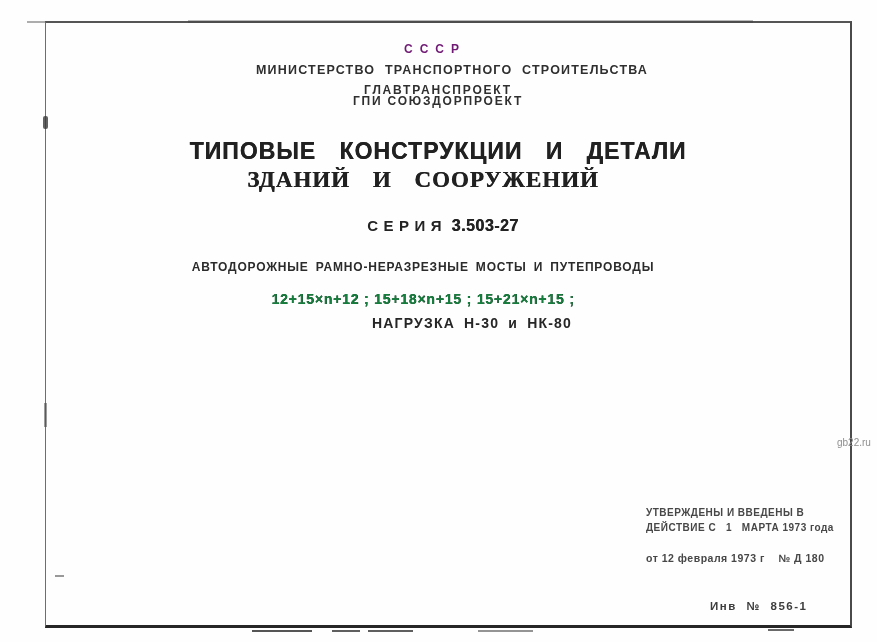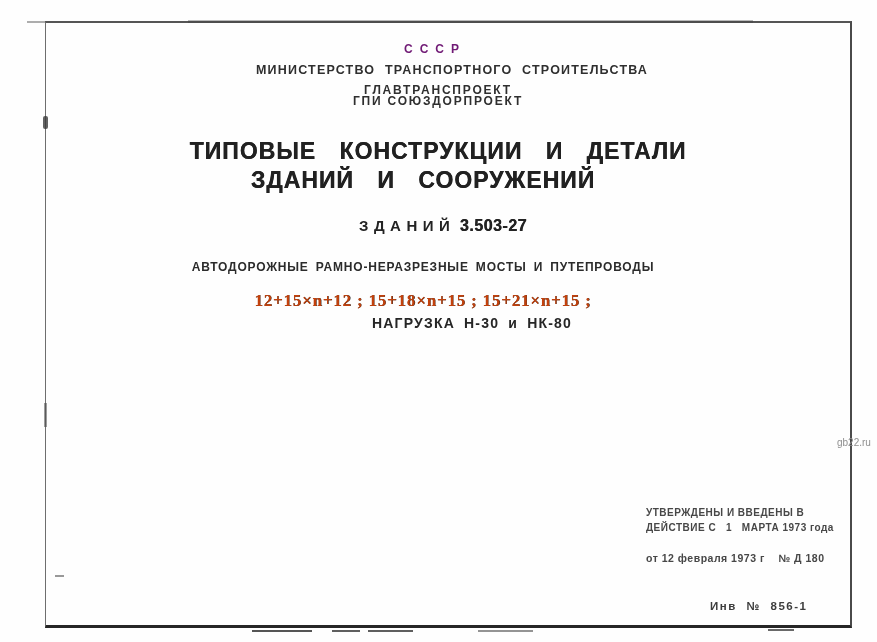--- a/index.html
+++ b/index.html
@@ -18,27 +18,27 @@
   
   .cline{
     position:absolute;left:46px;width:806px;text-align:center;
     font-weight:bold;white-space:nowrap;
   }
   .country{top:42px;font-size:12px;letter-spacing:7px;transform:translateX(-14px);color:#701a75;}
   .ministry{top:63px;font-size:12.5px;letter-spacing:1.2px;word-spacing:5px;transform:translateX(3px);color:#2f2f2f;}
   .dept{top:83px;font-size:12px;letter-spacing:1.8px;transform:translateX(-11px);color:#2f2f2f;}
   .inst{top:94px;font-size:12px;letter-spacing:1.8px;transform:translateX(-11px);color:#2f2f2f;}
   .title1{top:138px;font-size:23px;letter-spacing:1px;word-spacing:16px;transform:translateX(-11px);color:#212121;text-shadow:0.4px 0.4px 0 #212121;}
-  .title2{top:167px;font-size:23px;letter-spacing:1px;word-spacing:16px;transform:translateX(-26px);color:#212121;text-shadow:0.4px 0.4px 0 #212121;}
+  .title2{top:167px;font-size:23px;letter-spacing:1px;word-spacing:16px;transform:translateX(-26px);color:#212121;text-shadow:0.4px 0.4px 0 #212121;font-family:Liberation Serif, serif;}
   .series{top:217px;transform:translateX(-6px);color:#232323;}
   .series .lbl{font-size:15px;letter-spacing:5.5px;font-weight:bold;}
   .series .val{font-size:16px;letter-spacing:0.5px;font-weight:bold;text-shadow:0.4px 0 0 #232323;}
   .subj1{top:260px;font-size:12px;letter-spacing:0.8px;word-spacing:3px;transform:translateX(-26px);color:#2b2b2b;}
   .subj2{top:278px;font-size:12px;letter-spacing:1.5px;transform:translateX(-4px);color:#2b2b2b;}
-  .spans{top:291px;font-size:17px;letter-spacing:0.8px;transform:translateX(-26px);color:#c2410c;text-shadow:0.3px 0.3px 0 #262626;font-family:Liberation Serif, serif;}
+  .spans{top:291px;font-size:14px;letter-spacing:0.8px;transform:translateX(-26px);color:#15803d;text-shadow:0.3px 0.3px 0 #262626;}
   .load{top:315px;font-size:14px;letter-spacing:1.2px;word-spacing:4px;transform:translateX(23px);color:#262626;}
   
   .approval{position:absolute;left:646px;top:507px;width:205px;height:62px;}
   .appr-line{
     position:absolute;left:0;font-weight:bold;font-size:10px;letter-spacing:0.5px;
     color:#474747;white-space:pre;
   }
   .a1{top:0;}
   .a2{top:15px;}
   .a3{top:31px;letter-spacing:0.8px;}
@@ -84,21 +84,21 @@
 
   <div class="cline country">СССР</div>
   <div class="cline ministry">МИНИСТЕРСТВО ТРАНСПОРТНОГО СТРОИТЕЛЬСТВА</div>
   <div class="cline dept">ГЛАВТРАНСПРОЕКТ</div>
   <div class="cline title1">ТИПОВЫЕ КОНСТРУКЦИИ И ДЕТАЛИ</div>
 
   <div class="cline inst">ГПИ СОЮЗДОРПРОЕКТ</div>
   <div class="cline title2">ЗДАНИЙ И СООРУЖЕНИЙ</div>
 
   <div class="cline series">
-    <span class="lbl">ЗДАНИЙ</span>
+    <span class="lbl">СЕРИЯ</span>
     <span class="val">3.503-27</span>
   </div>
 
   <div class="cline subj1">АВТОДОРОЖНЫЕ РАМНО-НЕРАЗРЕЗНЫЕ МОСТЫ И ПУТЕПРОВОДЫ</div>
   <div class="cline spans">12+15×n+12 ;  15+18×n+15 ;  15+21×n+15 ;</div>
   <div class="cline load">НАГРУЗКА Н-30 и НК-80</div>
 
   <div class="approval">
     <div class="appr-line a1">УТВЕРЖДЕНЫ И ВВЕДЕНЫ В</div>
     <div class="appr-line a2">ДЕЙСТВИЕ С   1   МАРТА 1973 года</div>

